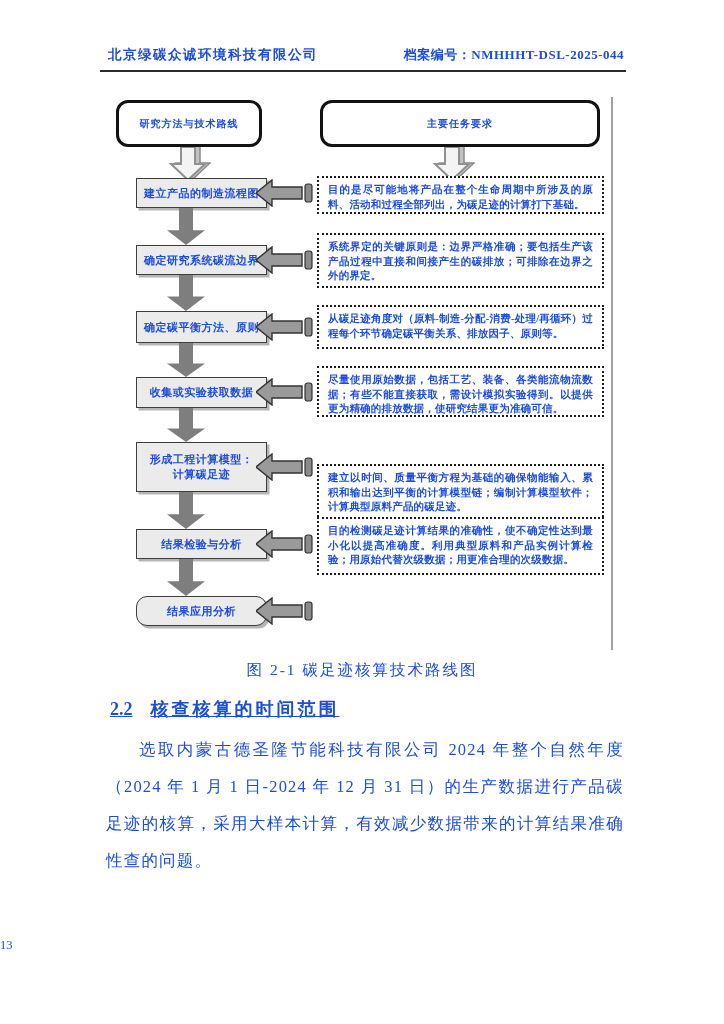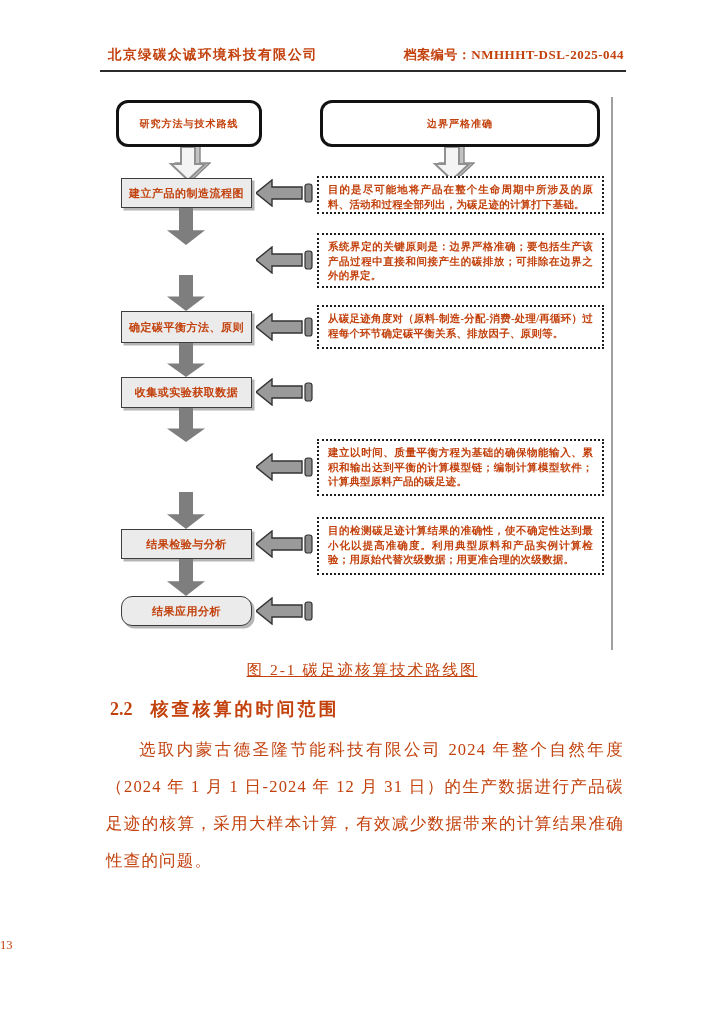--- a/index.html
+++ b/index.html
@@ -4,21 +4,21 @@
 <style>
   * { margin: 0; padding: 0; box-sizing: border-box; }
   html, body { background: #ffffff; }
   .page {
     position: relative;
     width: 724px;
     height: 1024px;
     margin: 0 auto;
     background: #ffffff;
     font-family: "Liberation Serif", serif;
-    color: #c2410c;
+    color: #1d4ed8;
     overflow: hidden;
   }
   .abs { position: absolute; }
 
   
   .hdr-company {
     left: 108px; top: 46px;
     font-size: 13.5px; font-weight: bold; letter-spacing: 1.5px;
   }
   .hdr-file {
@@ -32,21 +32,21 @@
 
   
   .title-box {
     border: 3.5px solid #121212;
     border-radius: 12px;
     background: #ffffff;
     display: flex; align-items: center; justify-content: center;
     font-size: 10px; font-weight: bold; letter-spacing: 1px;
   }
   .flow-box {
-    left: 121px; width: 131px;
+    left: 136px; width: 131px;
     background: #ebebeb;
     border: 1.5px solid #3d3d3d;
     box-shadow: 2.5px 2.5px 0 #b5b5b5;
     display: flex; align-items: center; justify-content: center;
     text-align: center;
     font-size: 11px; font-weight: bold; letter-spacing: 0.5px;
     line-height: 15px;
     white-space: pre-line;
     padding: 2px 4px;
   }
@@ -62,26 +62,26 @@
   }
   .edge-line {
     left: 611px; top: 97px; width: 2px; height: 553px;
     background: #a0a0a0;
   }
 
   
   .fig-caption {
     left: 0; top: 660px; width: 724px;
     text-align: center;
-    font-size: 15.5px; letter-spacing: 2px; text-decoration: underline;
+    font-size: 15.5px; letter-spacing: 2px;
   }
   .section-heading {
     left: 110px; top: 697px;
     font-size: 18px; font-weight: bold;
-    display: flex; gap: 18px; align-items: baseline;
+    display: flex; gap: 18px; align-items: baseline; text-decoration: underline;
   }
   .section-heading .sec-title { letter-spacing: 3px; }
   .body-par {
     left: 106px; top: 731px; width: 518px;
     font-size: 16.5px;
     line-height: 37px;
     letter-spacing: 1.2px;
     text-align: justify;
     text-indent: 2em;
   }
@@ -94,34 +94,37 @@
 </head>
 <body>
 
 <div class="page">
 
   <div class="abs hdr-company">北京绿碳众诚环境科技有限公司</div>
   <div class="abs hdr-file"><span>档案编号：</span><span>NMHHHT-DSL-2025-044</span></div>
   <div class="abs hdr-rule"></div>
 
   <div class="abs title-box" style="left:116px; top:100px; width:146px; height:47px;">研究方法与技术路线</div>
-  <div class="abs title-box" style="left:320px; top:100px; width:280px; height:47px;">边界严格准确</div>
+  <div class="abs title-box" style="left:320px; top:100px; width:280px; height:47px;">主要任务要求</div>
 
   <svg class="abs" style="left:165px; top:147px;" width="46" height="34" viewBox="0 0 46 34">
     <polygon points="18,0 32,0 32,17 42,17 25,33 8,17 18,17" fill="#c2c2c2" stroke="#8a8a8a" stroke-width="1.5" transform="translate(3,-1)"></polygon>
     <polygon points="16,0 30,0 30,17 40,17 23,33 6,17 16,17" fill="#f4f4f4" stroke="#909090" stroke-width="2"></polygon>
   </svg>
   <svg class="abs" style="left:429px; top:147px;" width="46" height="34" viewBox="0 0 46 34">
     <polygon points="18,0 32,0 32,17 42,17 25,33 8,17 18,17" fill="#c2c2c2" stroke="#8a8a8a" stroke-width="1.5" transform="translate(3,-1)"></polygon>
     <polygon points="16,0 30,0 30,17 40,17 23,33 6,17 16,17" fill="#f4f4f4" stroke="#909090" stroke-width="2"></polygon>
   </svg>
 
   <div class="abs flow-box" style="top:178px; height:30px;">建立产品的制造流程图</div>
+  <div class="abs flow-box" style="top:245px; height:30px;">确定研究系统碳流边界</div>
   <div class="abs flow-box" style="top:311px; height:32px;">确定碳平衡方法、原则</div>
   <div class="abs flow-box" style="top:377px; height:31px;">收集或实验获取数据</div>
+  <div class="abs flow-box" style="top:442px; height:50px;">形成工程计算模型：
+计算碳足迹</div>
   <div class="abs flow-box" style="top:529px; height:30px;">结果检验与分析</div>
   <div class="abs flow-box" style="top:596px; height:30px;border-radius:11px;">结果应用分析</div>
 
   <svg class="abs" style="left:166px; top:208px;" width="40" height="37" viewBox="0 0 40 40" preserveAspectRatio="none">
       <rect x="13" y="0" width="14" height="25" fill="#7e7e7e"></rect>
       <polygon points="1,24 39,24 20,40" fill="#7e7e7e"></polygon>
     </svg>
   <svg class="abs" style="left:166px; top:275px;" width="40" height="36" viewBox="0 0 40 40" preserveAspectRatio="none">
       <rect x="13" y="0" width="14" height="25" fill="#7e7e7e"></rect>
       <polygon points="1,24 39,24 20,40" fill="#7e7e7e"></polygon>
@@ -168,21 +171,22 @@
       <rect x="49" y="5" width="7" height="18" rx="2.5" fill="#8a8a8a" stroke="#333333" stroke-width="1.2"></rect>
     </svg>
   <svg class="abs" style="left:256px; top:597px;" width="58" height="28" viewBox="0 0 58 28">
       <polygon points="0,14 16,1 16,8 46,8 46,20 16,20 16,27" fill="#9a9a9a" stroke="#333333" stroke-width="1.4"></polygon>
       <rect x="49" y="5" width="7" height="18" rx="2.5" fill="#8a8a8a" stroke="#333333" stroke-width="1.2"></rect>
     </svg>
 
   <div class="abs task-box" style="top:176px; height:38px;">目的是尽可能地将产品在整个生命周期中所涉及的原料、活动和过程全部列出，为碳足迹的计算打下基础。</div>
   <div class="abs task-box" style="top:233px; height:55px;">系统界定的关键原则是：边界严格准确；要包括生产该产品过程中直接和间接产生的碳排放；可排除在边界之外的界定。</div>
   <div class="abs task-box" style="top:305px; height:44px;">从碳足迹角度对（原料-制造-分配-消费-处理/再循环）过程每个环节确定碳平衡关系、排放因子、原则等。</div>
-  <div class="abs task-box" style="top:439px; height:57px;">建立以时间、质量平衡方程为基础的确保物能输入、累积和输出达到平衡的计算模型链；编制计算模型软件；计算典型原料产品的碳足迹。</div>
+  <div class="abs task-box" style="top:366px; height:51px;">尽量使用原始数据，包括工艺、装备、各类能流物流数据；有些不能直接获取，需设计模拟实验得到。以提供更为精确的排放数据，使研究结果更为准确可信。</div>
+  <div class="abs task-box" style="top:464px; height:57px;">建立以时间、质量平衡方程为基础的确保物能输入、累积和输出达到平衡的计算模型链；编制计算模型软件；计算典型原料产品的碳足迹。</div>
   <div class="abs task-box" style="top:517px; height:58px;">目的检测碳足迹计算结果的准确性，使不确定性达到最小化以提高准确度。利用典型原料和产品实例计算检验；用原始代替次级数据；用更准合理的次级数据。</div>
 
   <div class="abs edge-line"></div>
 
   <div class="abs fig-caption">图 2-1 碳足迹核算技术路线图</div>
 
   <div class="abs section-heading">
     <span class="sec-num">2.2</span>
     <span class="sec-title">核查核算的时间范围</span>
   </div>

